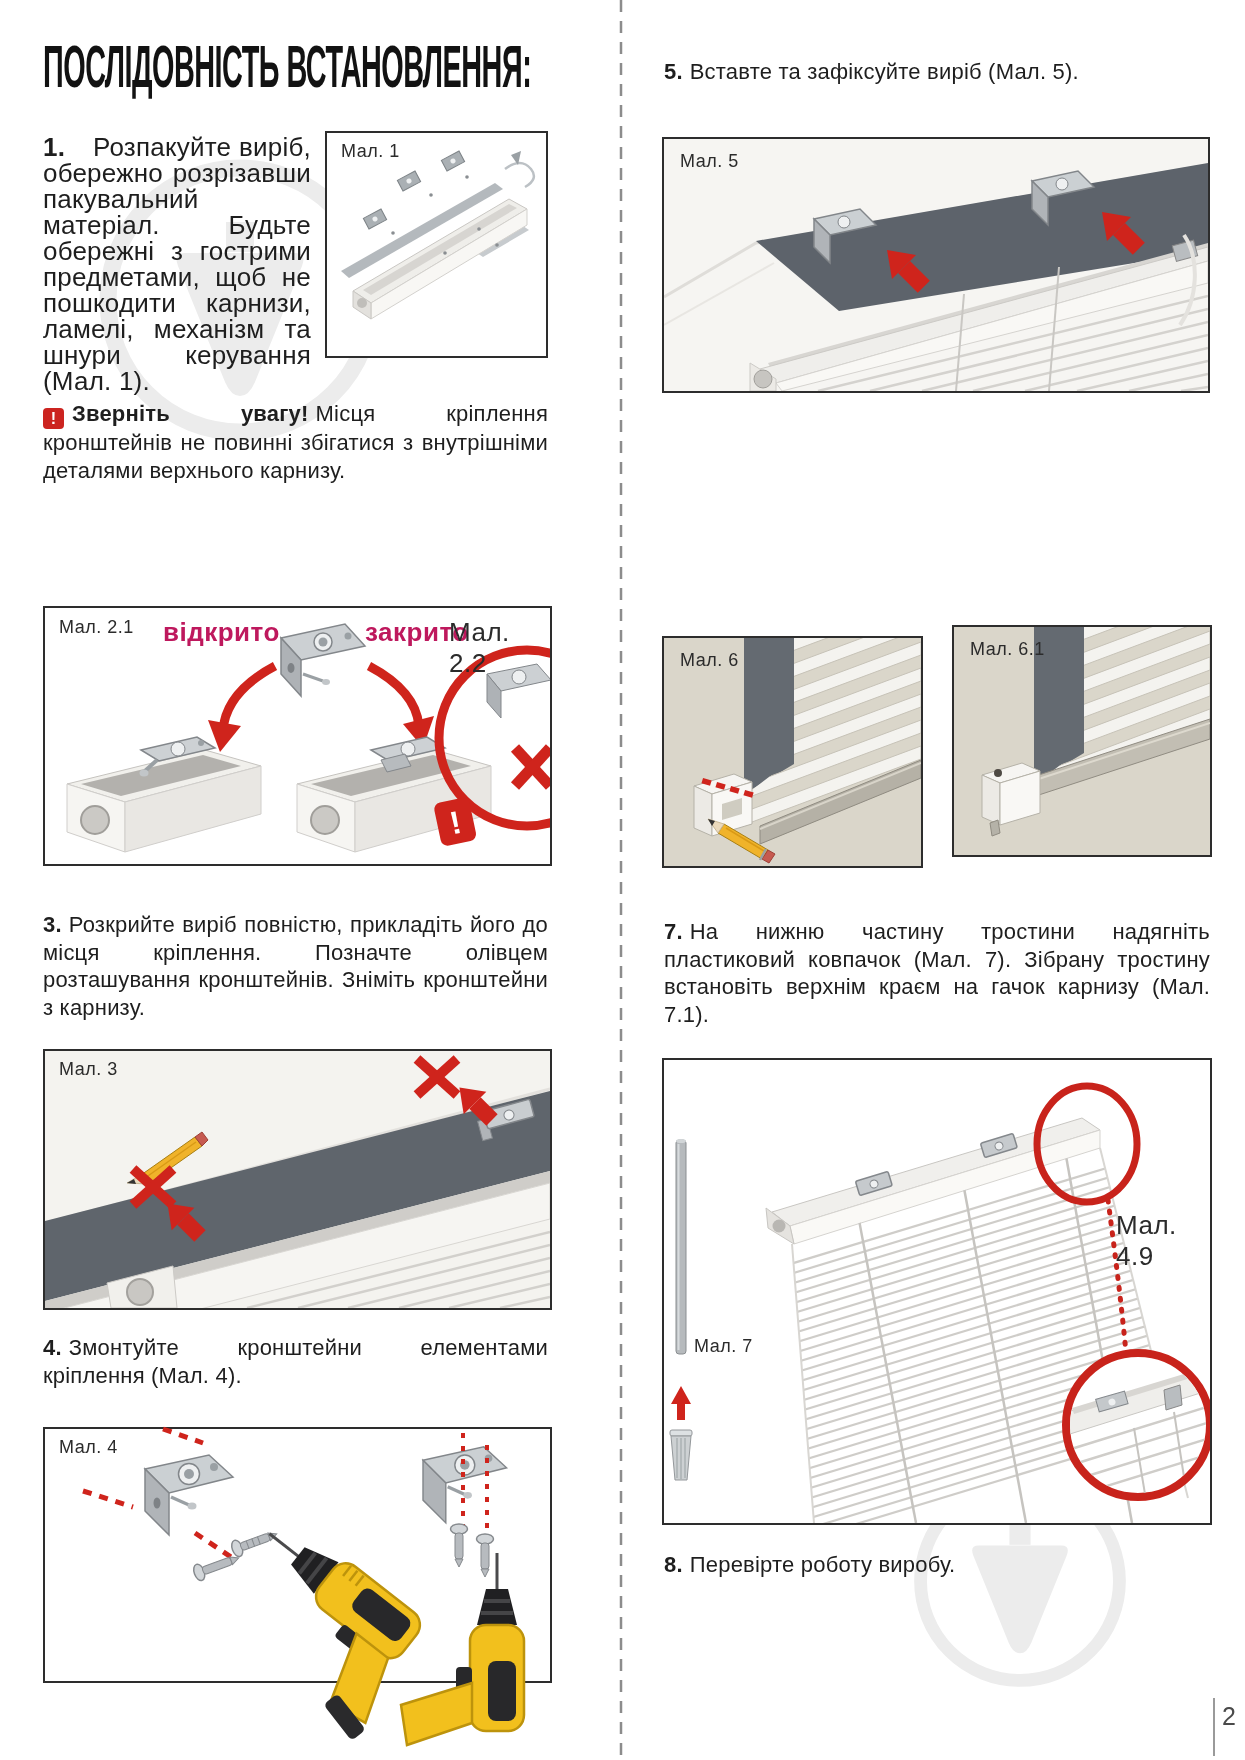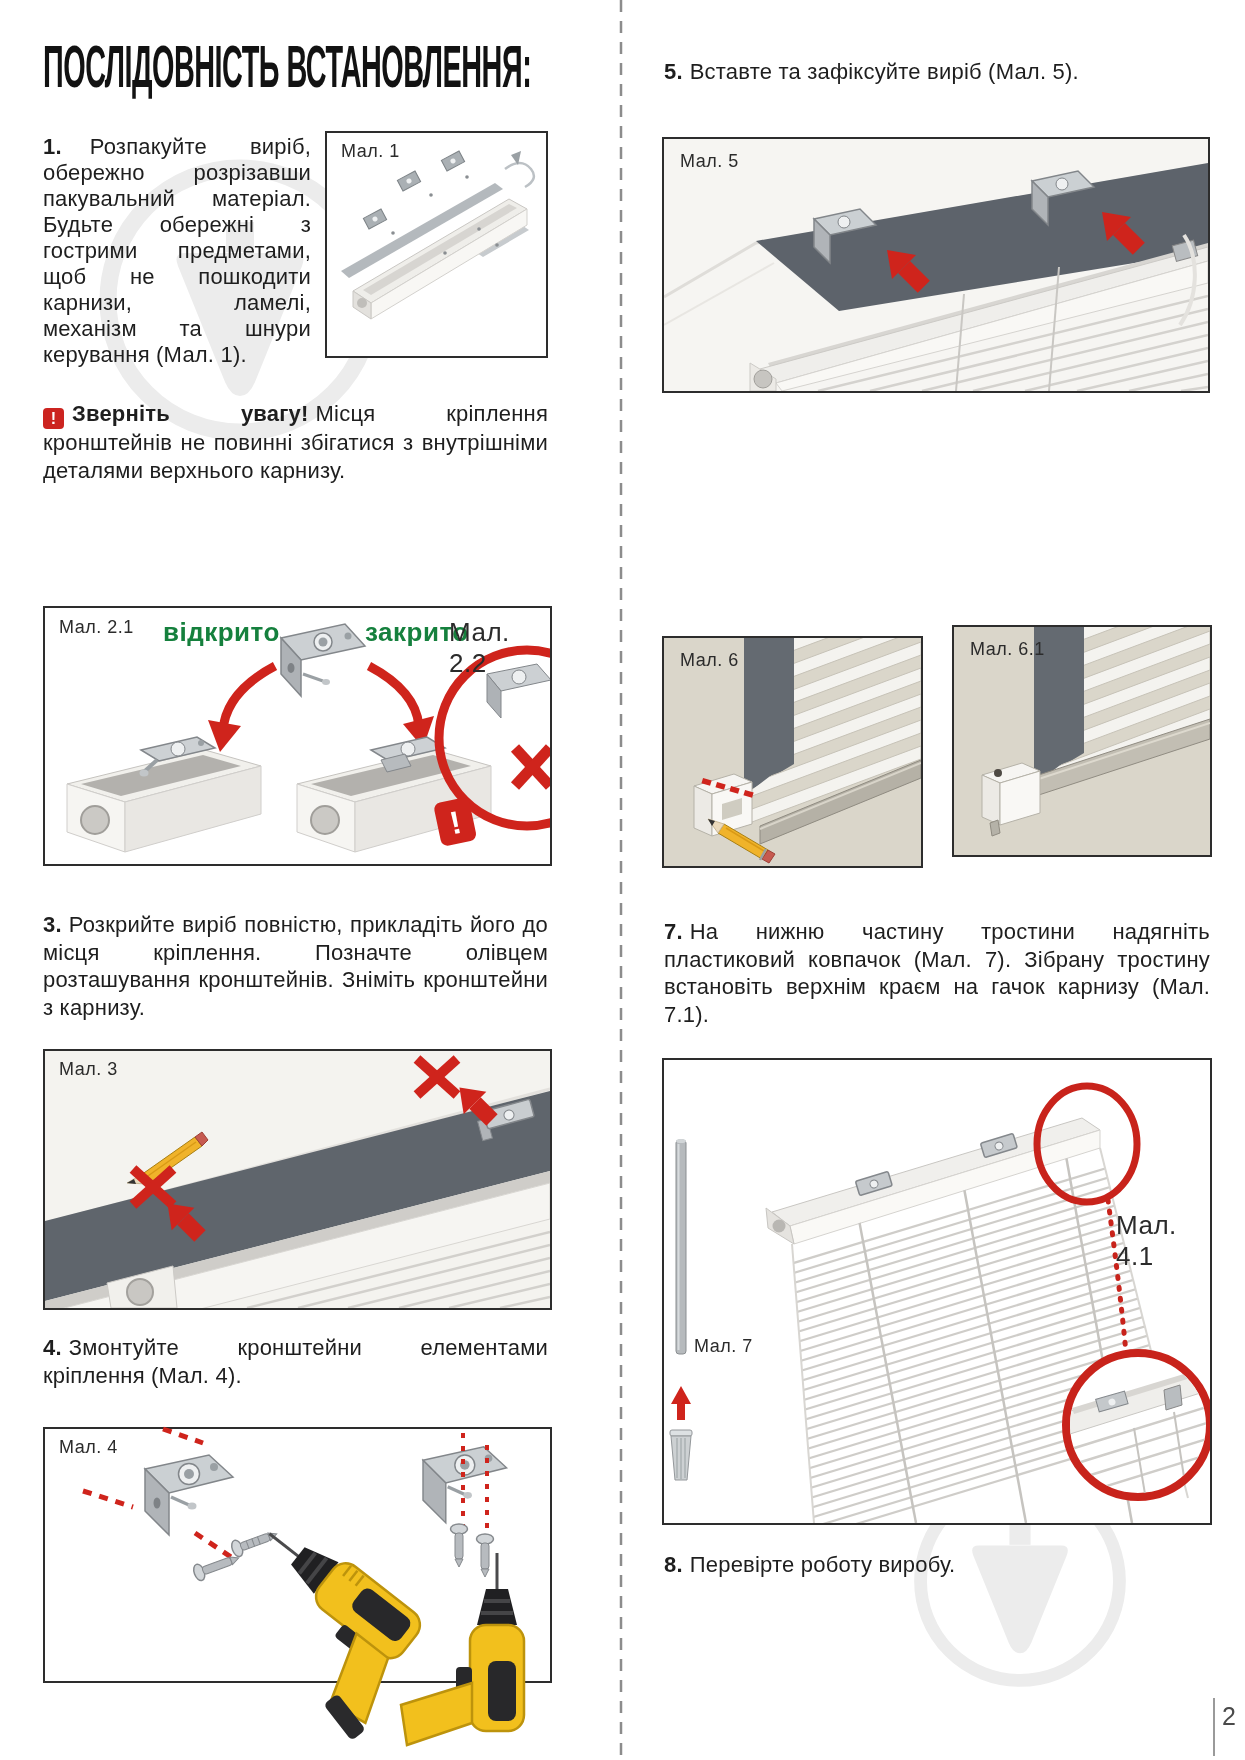--- a/index.html
+++ b/index.html
@@ -7,21 +7,21 @@
         font-family:"Liberation Sans",sans-serif;color:#1e1e1e;}
   .wm{position:absolute;}
   .divider{position:absolute;left:619px;top:0;}
   .title{position:absolute;left:43px;top:34px;margin:0;font-size:60px;font-weight:700;
          letter-spacing:-1px;white-space:nowrap;transform:scaleX(0.48);transform-origin:left top;
          color:#121212;line-height:1.1;}
   .step{position:absolute;margin:0;font-size:22px;line-height:27.5px;text-align:justify;
         letter-spacing:0.2px;}
   .step p{margin:0;}
   .step b{margin-right:7px;}
-  .s1{left:43px;top:134px;width:268px;font-size:22px;line-height:26px;}
+  .s1{left:43px;top:134px;width:268px;font-size:26px;line-height:26px;}
   .s1 b{margin-right:28px;}
   .s2{left:43px;top:400px;width:505px;}
   .s3{left:43px;top:911px;width:505px;}
   .s4{left:43px;top:1334px;width:505px;}
   .s5{left:664px;top:58px;width:546px;}
   .s6{left:664px;top:442px;width:546px;}
   .s7{left:664px;top:918px;width:546px;}
   .s8{left:664px;top:1551px;width:546px;}
   .warn-icon{display:inline-block;width:21px;height:21px;background:#cc2420;border-radius:4px;
              color:#fff;font-weight:bold;font-size:16px;line-height:21px;text-align:center;
@@ -32,21 +32,21 @@
   .figm2{left:43px;top:606px;width:505px;height:256px;}
   .figm3{left:43px;top:1049px;width:505px;height:257px;}
   .figm4{left:43px;top:1427px;width:505px;height:252px;overflow:visible;}
   .figm4 svg{overflow:visible;}
   .figm5{left:662px;top:137px;width:544px;height:252px;}
   .figm6{left:662px;top:625px;width:257px;height:228px;margin-top:11px;}
   .figm61{left:952px;top:625px;width:256px;height:228px;}
   .figm7{left:662px;top:1058px;width:546px;height:463px;}
   .figlabel{position:absolute;left:14px;top:8px;font-size:18px;color:#2b2b2b;letter-spacing:0.5px;}
   .lbl{position:absolute;font-size:26px;color:#2b2b2b;letter-spacing:0.5px;}
-  .red{color:#15803d;font-weight:bold;}
+  .red{color:#be185d;font-weight:bold;}
   .pagenum-line{position:absolute;left:1213px;top:1698px;width:2px;height:58px;background:#9a9a9a;}
   .pagenum{position:absolute;left:1222px;top:1702px;font-size:25px;color:#4a4a4a;}
 </style>
 </head>
 <body>
 
 <div class="page">
 
   <svg class="wm" style="left:90px;top:150px" width="300" height="300" viewBox="0 0 300 300">
     <circle cx="150" cy="150" r="132" fill="none" stroke="#ececec" stroke-width="17"></circle>
@@ -516,19 +516,19 @@
           <line x1="404" y1="390" x2="546" y2="346"></line>
             <line x1="404" y1="406" x2="546" y2="362"></line>
           <line x1="404" y1="422" x2="546" y2="378"></line>
             <line x1="404" y1="438" x2="546" y2="394"></line>
         </g>
         <line x1="470" y1="368" x2="482" y2="440" stroke="#c6c4c0" stroke-width="2"></line>
         <line x1="510" y1="352" x2="522" y2="430" stroke="#c6c4c0" stroke-width="2"></line>
       </g>
     </svg>
     <figcaption class="figlabel" style="left:30px;top:276px">Мал. 7</figcaption>
-    <span class="lbl" style="left:452px;top:150px">Мал. 4.1</span>
+    <span class="lbl" style="left:452px;top:150px">Мал. 4.9</span>
   </figure>
 
   <div class="pagenum-line"></div>
   <div class="pagenum">2</div>
 
 </div>
 
 </body></html>

